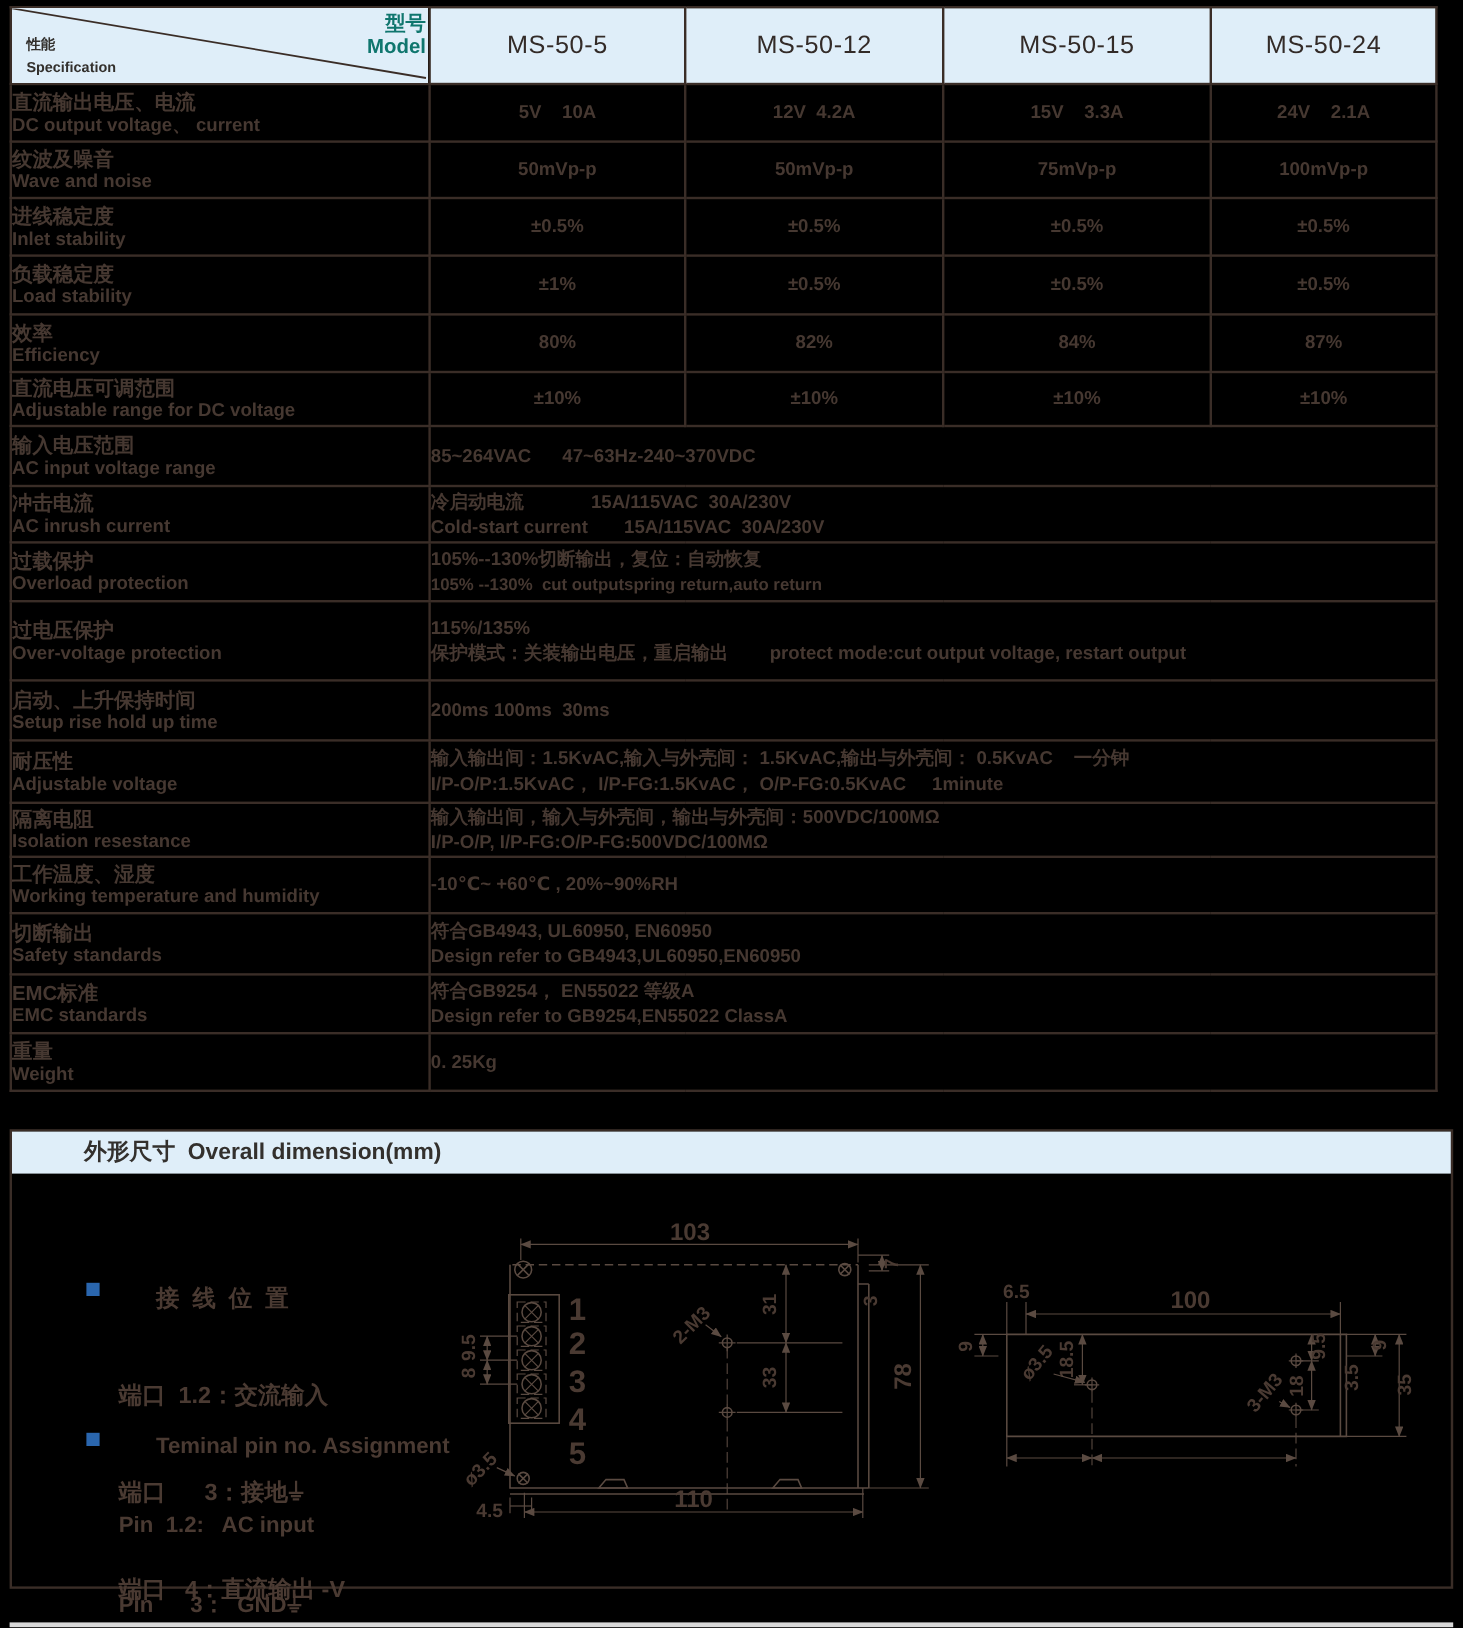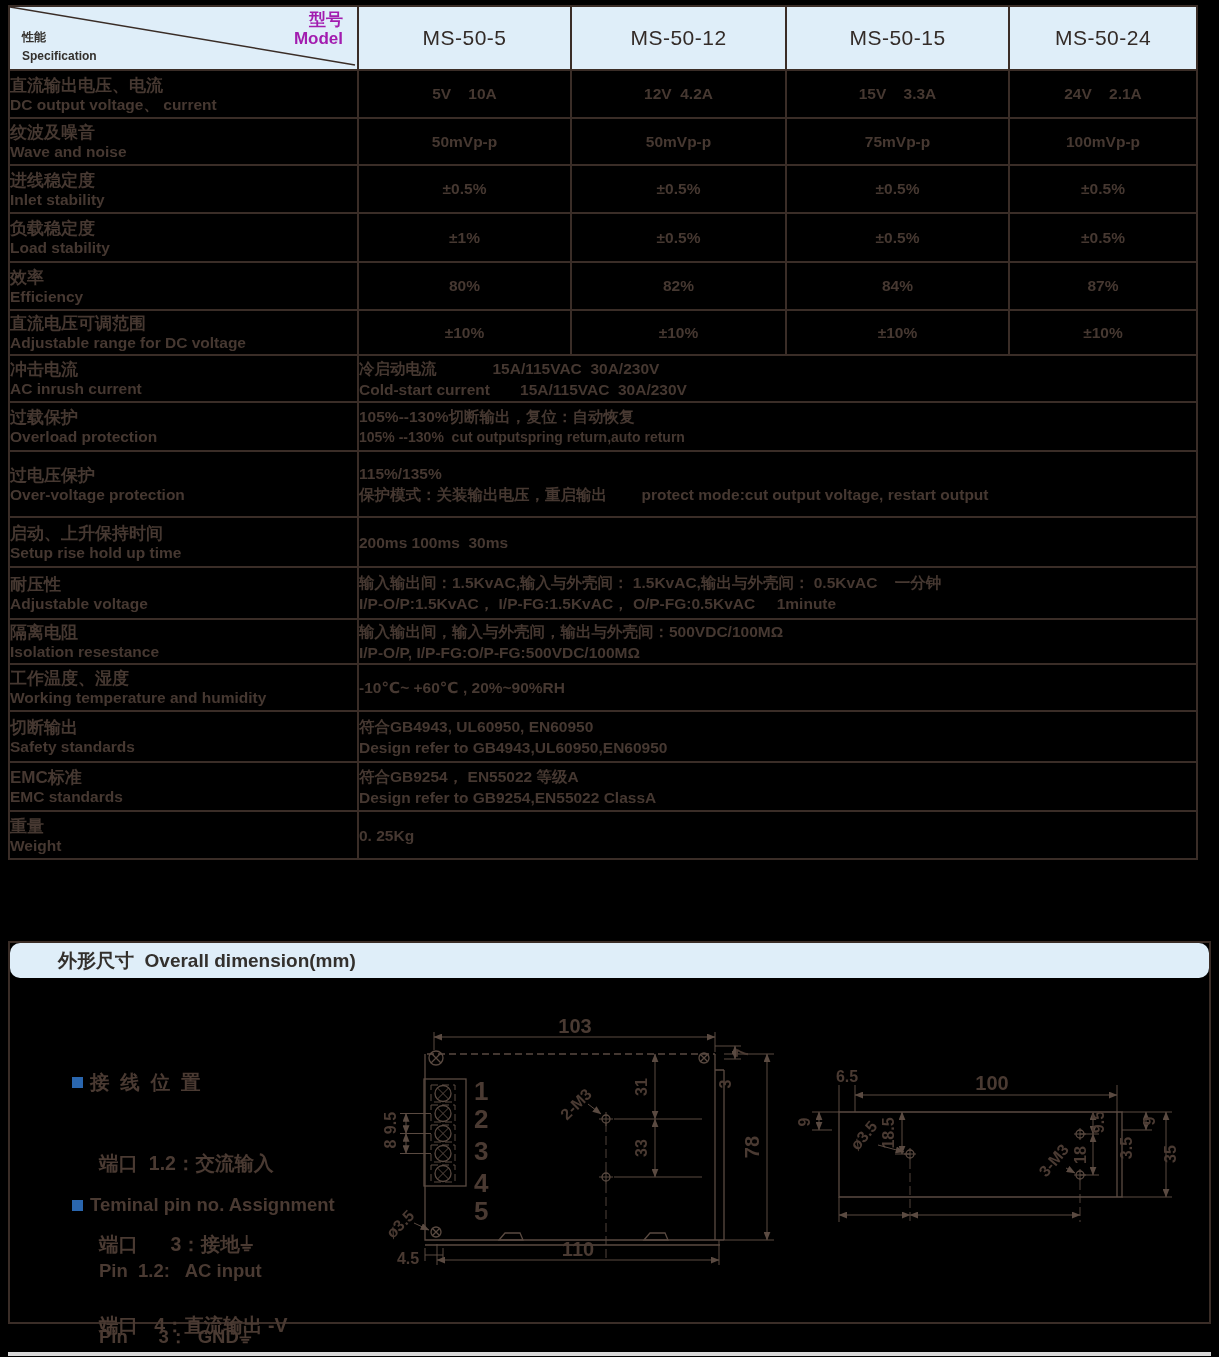--- a/index.html
+++ b/index.html
@@ -11,39 +11,39 @@
   }
   
   table.spec{
     position:absolute;left:8px;top:5px;width:1188px;
     border-collapse:collapse;table-layout:fixed;
   }
   table.spec td,table.spec th{border:2px solid #3a2d27;vertical-align:middle;padding:0;}
   .corner{background:#dfeef9;position:relative;height:62px;}
   .corner svg{position:absolute;inset:0;width:100%;height:100%;}
   .corner .spec-lbl{position:absolute;left:12px;bottom:3px;text-align:left;color:#33302d;font-size:12px;font-weight:700;line-height:19px;}
-  .corner .model-lbl{position:absolute;right:14px;top:3px;text-align:right;color:#a21caf;font-size:17px;font-weight:700;line-height:19px;}
+  .corner .model-lbl{position:absolute;right:2px;top:3px;text-align:right;color:#0f766e;font-size:17px;font-weight:700;line-height:19px;}
   th.model{background:#dfeef9;color:#332b28;font-size:21px;font-weight:400;text-align:center;letter-spacing:.5px;}
   th.rowlab{text-align:left;padding-left:15px;font-weight:700;}
   .zh{font-size:17px;line-height:21px;font-weight:700;}
   .en{font-size:15.5px;line-height:18px;font-weight:700;}
   td.val{text-align:center;font-size:15.5px;font-weight:700;white-space:pre-wrap;}
   td.span{padding-left:28px;}
   .ln{font-size:15.5px;font-weight:700;line-height:21px;white-space:pre-wrap;}
   
   .panel{
     position:absolute;left:8px;top:941px;width:1199px;height:379px;
     border:2px solid #3a2d27;
   }
   .panel-title{
     height:35px;line-height:35px;background:#dfeef9;color:#33302d;
-    font-size:19px;font-weight:700;padding-left:48px;white-space:pre;border-radius:10px;
+    font-size:19px;font-weight:700;padding-left:60px;white-space:pre;
   }
   .leg{position:absolute;white-space:pre;color:#4a3a32;}
-  .leg .lt{display:flex;align-items:center;}
+  .leg .lt{display:flex;gap:40px;}
   .bullet{display:inline-block;width:11px;height:11px;background:#2a66ae;margin-right:7px;flex:none;}
   .leg-zh{left:62px;top:72px;font-size:19.5px;font-weight:700;line-height:27px;}
   .leg-en{left:62px;top:207px;font-size:18.5px;font-weight:700;line-height:22px;}
   .leg .li{padding-left:27px;}
   svg.drawing{position:absolute;left:355px;top:70px;}
   .dwg{stroke:#5a4a41;fill:none;stroke-width:1.3;}
   .dim{stroke:#5a4a41;fill:none;stroke-width:1;}
   .dash{stroke-dasharray:7 4;}
   .cdash{stroke-dasharray:9 4;stroke-width:.9;}
   text{fill:#4a3a32;font-family:"Liberation Sans","DejaVu Sans",sans-serif;}
@@ -137,20 +137,29 @@
   <tr style="height:45px">
     <th class="rowlab">
           <div class="zh">直流电压可调范围</div>
           <div class="en">Adjustable range for DC voltage</div>
         </th>
     <td class="val">±10%</td>
     <td class="val">±10%</td>
     <td class="val">±10%</td>
     <td class="val">±10%</td>
   </tr>
+  <tr style="height:50px">
+    <th class="rowlab">
+          <div class="zh">输入电压范围</div>
+          <div class="en">AC input voltage range</div>
+        </th>
+    <td class="span" colspan="4">
+          <div class="ln">85~264VAC      47~63Hz-240~370VDC</div>
+        </td>
+  </tr>
   <tr style="height:47px">
     <th class="rowlab">
           <div class="zh">冲击电流</div>
           <div class="en">AC inrush current</div>
         </th>
     <td class="span" colspan="4">
           <div class="ln">冷启动电流             15A/115VAC  30A/230V</div>
           <div class="ln">Cold-start current       15A/115VAC  30A/230V</div>
         </td>
   </tr>

